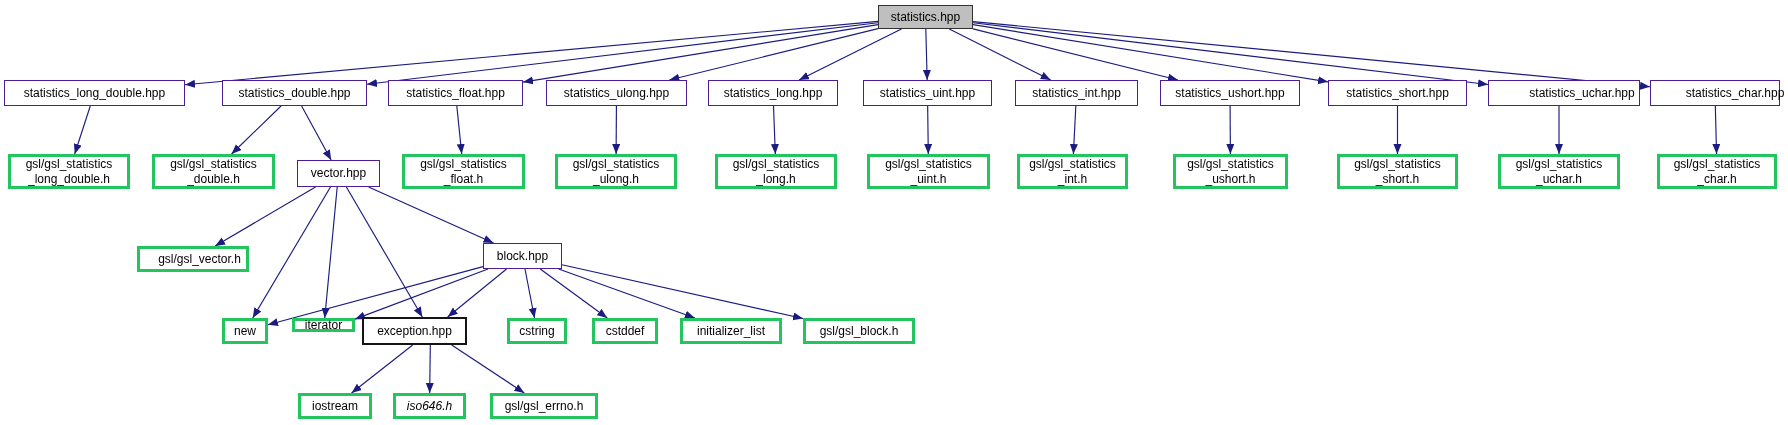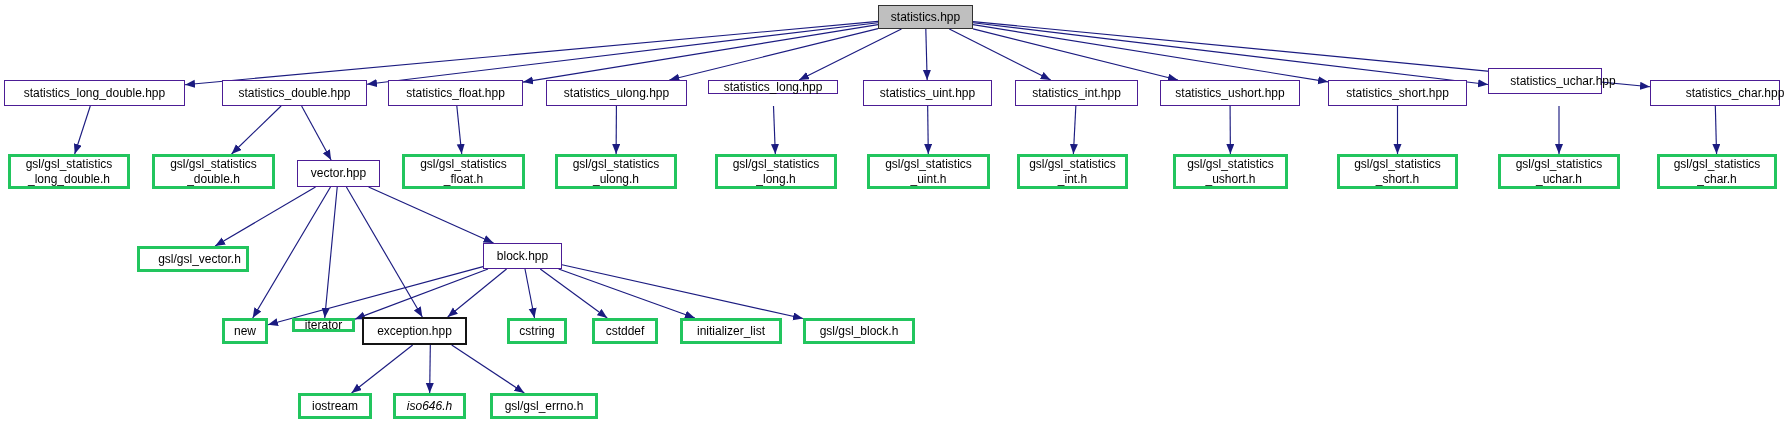--- a/index.html
+++ b/index.html
@@ -104,36 +104,36 @@
       </div>
       <div class="node doc" style="left: 222px; top: 80px; width: 145px; height: 26px;">
         <span>statistics_double.hpp</span>
       </div>
       <div class="node doc" style="left: 388px; top: 80px; width: 135px; height: 26px;">
         <span>statistics_float.hpp</span>
       </div>
       <div class="node doc" style="left: 546px; top: 80px; width: 141px; height: 26px;">
         <span>statistics_ulong.hpp</span>
       </div>
-      <div class="node doc" style="left: 708px; top: 80px; width: 130px; height: 14px;">
+      <div class="node doc" style="left: 708px; top: 80px; width: 130px; height: 26px;">
         <span>statistics_long.hpp</span>
       </div>
       <div class="node doc" style="left: 863px; top: 80px; width: 129px; height: 26px;">
         <span>statistics_uint.hpp</span>
       </div>
       <div class="node doc" style="left: 1015px; top: 80px; width: 123px; height: 26px;">
         <span>statistics_int.hpp</span>
       </div>
       <div class="node doc" style="left: 1160px; top: 80px; width: 140px; height: 26px;">
         <span>statistics_ushort.hpp</span>
       </div>
       <div class="node doc" style="left: 1328px; top: 80px; width: 139px; height: 26px;">
         <span>statistics_short.hpp</span>
       </div>
-      <div class="node doc" style="left: 1488px; top: 68px; width: 114px; height: 26px; padding-left: 36px;">
+      <div class="node doc" style="left: 1488px; top: 80px; width: 152px; height: 26px; padding-left: 36px;">
         <span>statistics_uchar.hpp</span>
       </div>
       <div class="node doc" style="left: 1650px; top: 80px; width: 130px; height: 26px; padding-left: 40px;">
         <span>statistics_char.hpp</span>
       </div>
       <div class="node ext" style="left: 8px; top: 154px; width: 122px; height: 35px;">
         <span>gsl/gsl_statistics</span>
         <span>_long_double.h</span>
       </div>
       <div class="node ext" style="left: 152px; top: 154px; width: 123px; height: 35px;">

